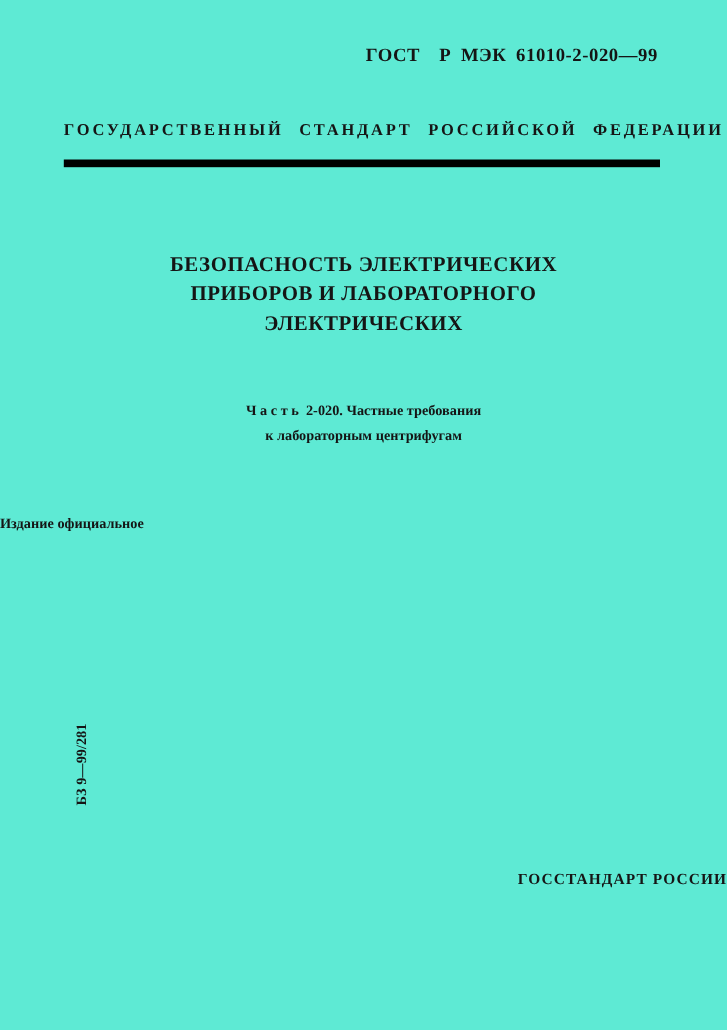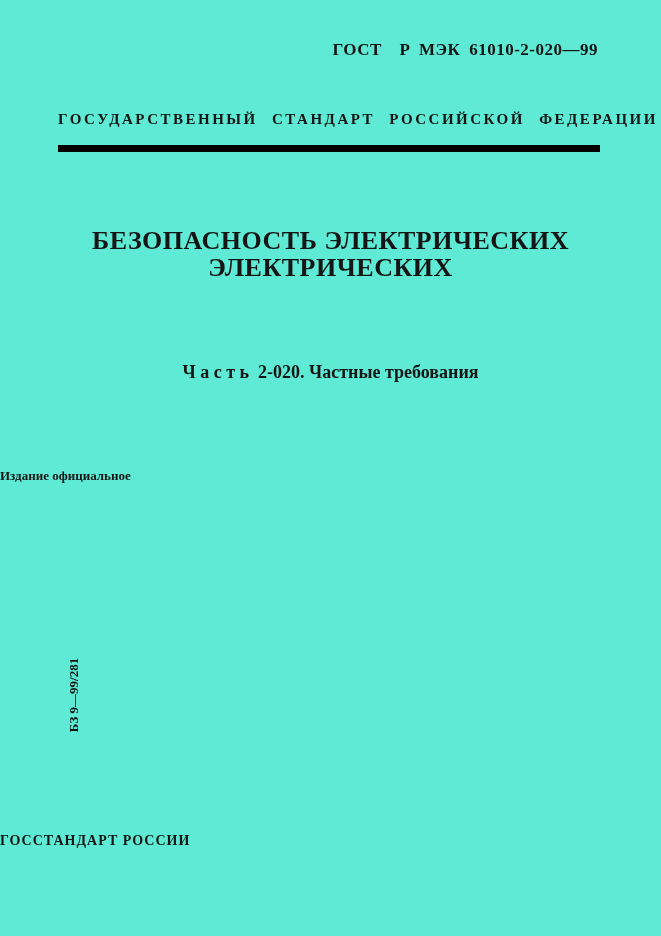--- a/index.html
+++ b/index.html
@@ -45,31 +45,31 @@
     left: 58px;
     width: 542px;
     height: 7px;
     background: #000000;
   }
   .main-title {
     top: 227px;
     left: 0;
     width: 661px;
     text-align: center;
-    font-size: 26px;
+    font-size: 19px;
     line-height: 27px;
     font-weight: bold;
     letter-spacing: 0.5px;
   }
   .subtitle {
     top: 361px;
     left: 0;
     width: 661px;
     text-align: center;
-    font-size: 18px;
+    font-size: 13px;
     line-height: 23px;
     font-weight: bold;
   }
   .edition-note {
     top: 468px;
     left: 0;
     width: 661px;
     text-align: left;
     font-size: 13px;
     font-weight: bold;
@@ -80,25 +80,24 @@
     transform: translate(-50%, -50%) rotate(-90deg);
     transform-origin: center center;
     font-size: 13px;
     font-weight: bold;
     white-space: nowrap;
   }
   .publisher {
     top: 793px;
     left: 0;
     width: 661px;
-    text-align: left;
+    text-align: right;
     font-size: 14px;
     font-weight: bold;
     letter-spacing: 1px;
-    margin-top: 40px;
   }
   .city {
     top: 812px;
     left: 0;
     width: 661px;
     text-align: center;
     font-size: 12.5px;
     font-weight: bold;
     white-space: pre;
   }
@@ -109,25 +108,27 @@
 <div class="page">
 
   <div class="abs doc-number">ГОСТ  Р МЭК 61010-2-020—99</div>
 
   <div class="abs header-band">ГОСУДАРСТВЕННЫЙ СТАНДАРТ РОССИЙСКОЙ ФЕДЕРАЦИИ</div>
 
   <div class="abs rule"></div>
 
   <div class="abs main-title">
     <div>БЕЗОПАСНОСТЬ ЭЛЕКТРИЧЕСКИХ</div>
+    <div>ПРИБОРОВ И ЛАБОРАТОРНОГО</div>
     <div>ЭЛЕКТРИЧЕСКИХ</div>
   </div>
 
   <div class="abs subtitle">
     <div class="keepspace">Ч а с т ь  2-020. Частные требования</div>
+    <div>к лабораторным центрифугам</div>
   </div>
 
   <div class="abs edition-note">Издание официальное</div>
 
   <div class="abs side-code">БЗ 9—99/281</div>
 
   <div class="abs publisher">ГОССТАНДАРТ РОССИИ</div>
 
 
 </div>

